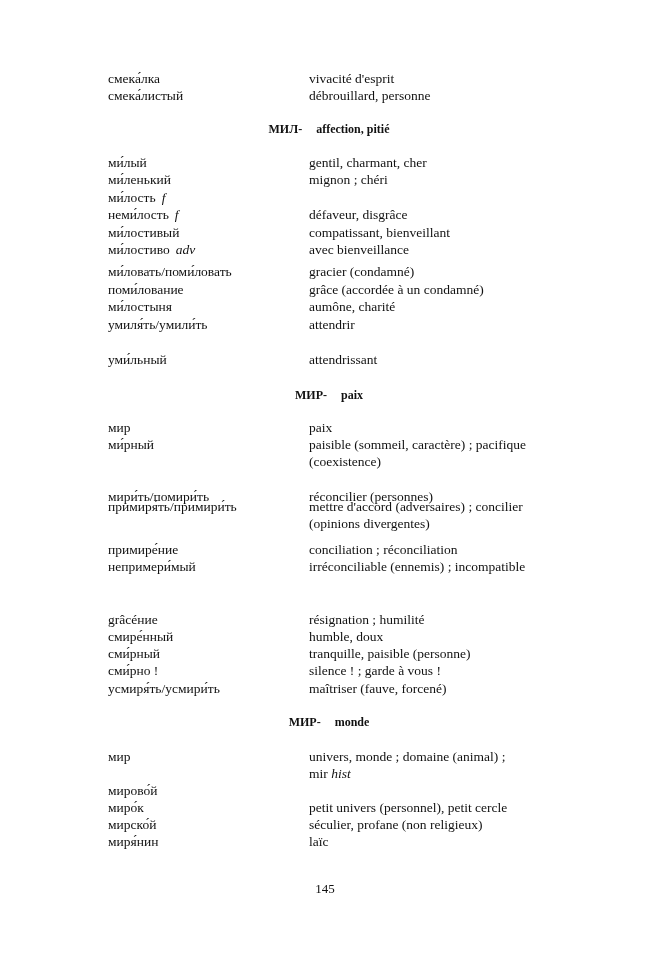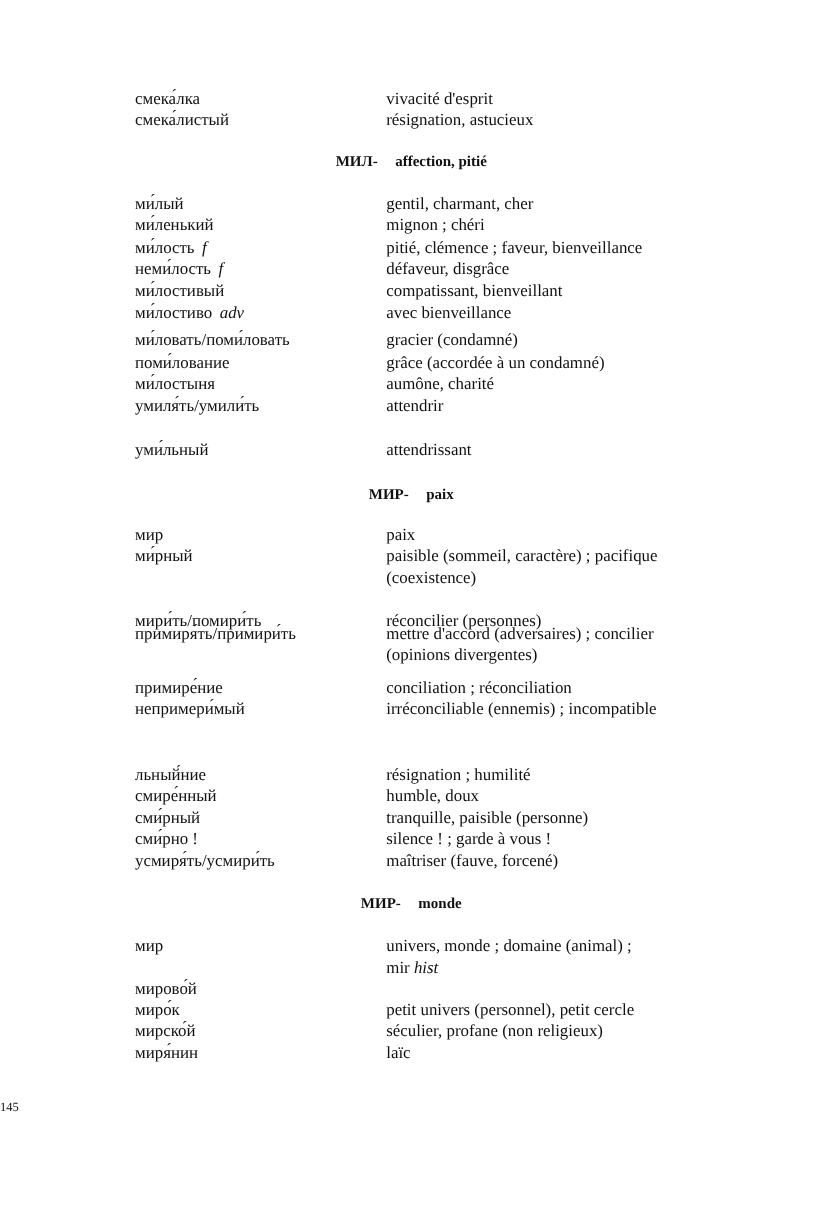--- a/index.html
+++ b/index.html
@@ -9,51 +9,50 @@
     color: #111111; font-size: 13.5px;
   }
   .page { position: absolute; left: 0; top: 0; width: 546px; height: 977px; border-radius: 22px; }
   .row { position: absolute; left: 0; width: 650px; height: 17px; line-height: 17px; }
   .ru { position: absolute; left: 108px; white-space: nowrap; }
   .fr { position: absolute; left: 309px; white-space: nowrap; }
   .fr2 { position: absolute; left: 309px; top: 17px; white-space: nowrap; }
   .gram { font-style: italic; margin-left: 6px; }
   .heading { position: absolute; left: 4px; width: 650px; text-align: center; font-weight: bold; font-size: 12px; line-height: 18px; }
   .heading .root { margin-right: 14px; }
-  .pagenum { position: absolute; left: 0; width: 650px; top: 881px; text-align: left; font-size: 10px; }
+  .pagenum { position: absolute; left: 0; width: 650px; top: 881px; text-align: center; font-size: 13px; }
 </style>
 </head>
 <body>
 
 <div class="page">
 
   <div class="row" style="top:70px">
     <span class="ru">смека́лка</span>
     <span class="fr">vivacité d'esprit</span>
   </div>
   <div class="row" style="top:87px">
     <span class="ru">смека́листый</span>
-    <span class="fr">résignation, astucieux</span>
+    <span class="fr">débrouillard, personne</span>
   </div>
 
   <div class="heading" style="top:120px">
     <span class="root">МИЛ-</span><span>affection, pitié</span>
   </div>
 
   <div class="row" style="top:154px">
     <span class="ru">ми́лый</span>
     <span class="fr">gentil, charmant, cher</span>
   </div>
   <div class="row" style="top:171px">
     <span class="ru">ми́ленький</span>
     <span class="fr">mignon ; chéri</span>
   </div>
   <div class="row" style="top:189px">
     <span class="ru"><span>ми́лость</span><span class="gram">f</span></span>
-    <span class="fr">pitié, clémence ; faveur, bienveillance</span>
   </div>
   <div class="row" style="top:206px">
     <span class="ru"><span>неми́лость</span><span class="gram">f</span></span>
     <span class="fr">défaveur, disgrâce</span>
   </div>
   <div class="row" style="top:224px">
     <span class="ru">ми́лостивый</span>
     <span class="fr">compatissant, bienveillant</span>
   </div>
   <div class="row" style="top:241px">
@@ -105,21 +104,21 @@
   </div>
   <div class="row" style="top:541px">
     <span class="ru">примире́ние</span>
     <span class="fr">conciliation ; réconciliation</span>
   </div>
   <div class="row" style="top:558px">
     <span class="ru">непримери́мый</span>
     <span class="fr">irréconciliable (ennemis) ; incompatible</span>
   </div>
   <div class="row" style="top:611px">
-    <span class="ru">льный́ние</span>
+    <span class="ru">grâcéние</span>
     <span class="fr">résignation ; humilité</span>
   </div>
   <div class="row" style="top:628px">
     <span class="ru">смире́нный</span>
     <span class="fr">humble, doux</span>
   </div>
   <div class="row" style="top:645px">
     <span class="ru">сми́рный</span>
     <span class="fr">tranquille, paisible (personne)</span>
   </div>

